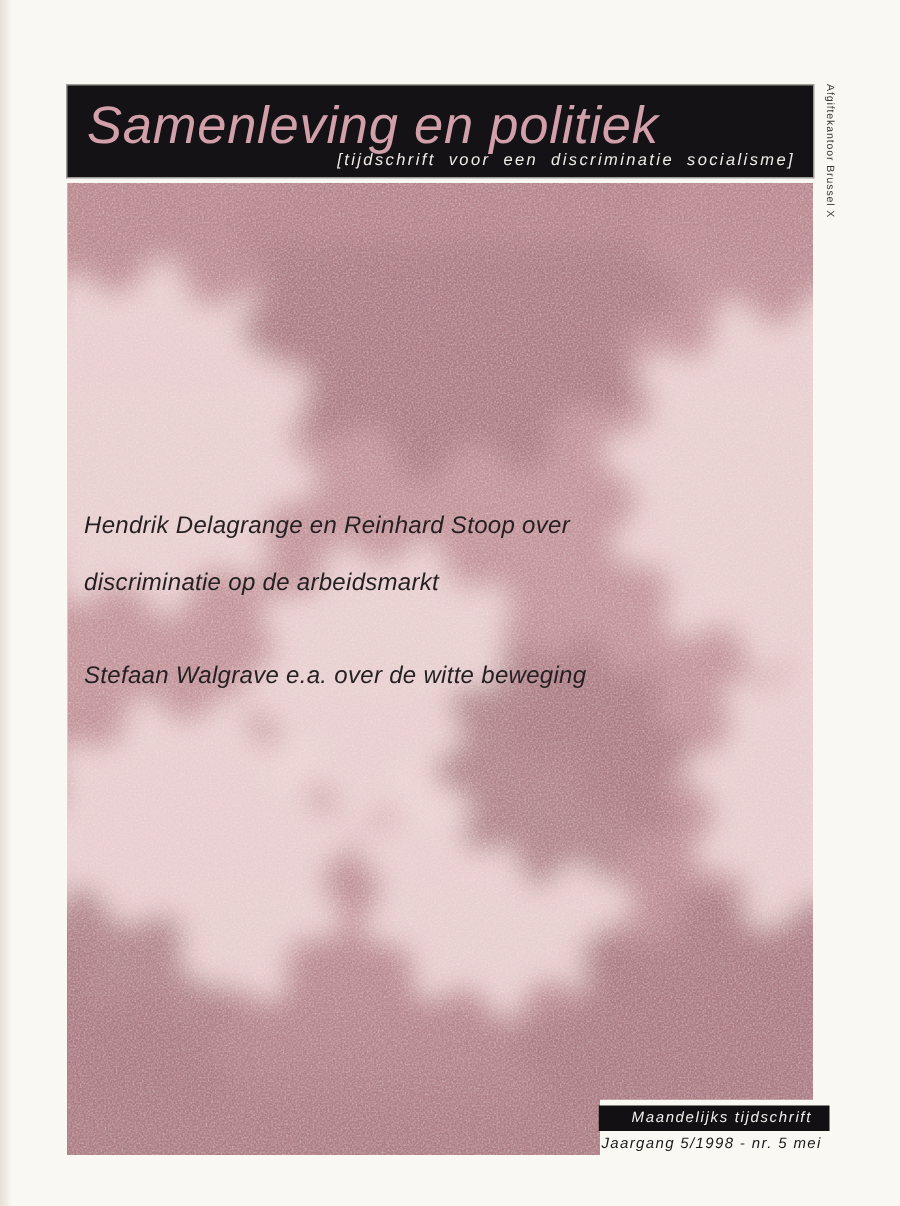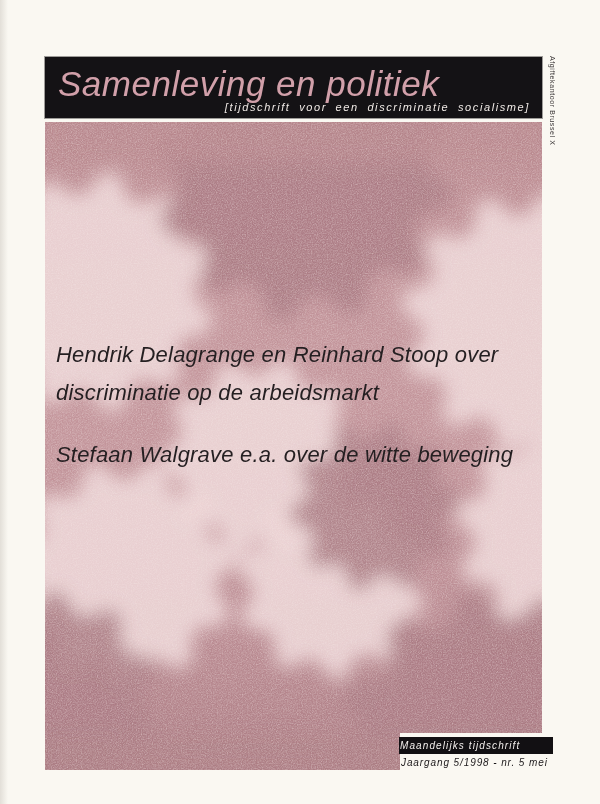--- a/index.html
+++ b/index.html
@@ -73,21 +73,21 @@
     position: absolute;
     inset: 0;
     width: 100%;
     height: 100%;
     display: block;
   }
   .headline {
     position: absolute;
     left: 11px;
     font-style: italic;
-    font-size: 22px;
+    font-size: 16px;
     letter-spacing: 0.2px;
     color: #241f21;
     white-space: nowrap;
   }
   .h1a { top: 220px; }
   .h1b { top: 258px; }
   .h2a { top: 320px; }
   
   .footer-corner {
     position: absolute;
@@ -98,21 +98,21 @@
   .frequency-bar {
     position: absolute;
     left: 399px; top: 737px;
     width: 154px; height: 17px;
     background: #121013;
     color: #f2eeec;
     font-style: italic;
     font-size: 10px;
     letter-spacing: 1.1px;
     line-height: 17px;
-    padding-left: 1px;
+    padding-left: 22px;
     box-sizing: border-box;
     white-space: nowrap;
   }
   .issue-line {
     position: absolute;
     left: 401px; top: 757px;
     font-style: italic;
     font-size: 10px;
     letter-spacing: 0.9px;
     color: #1b181a;

